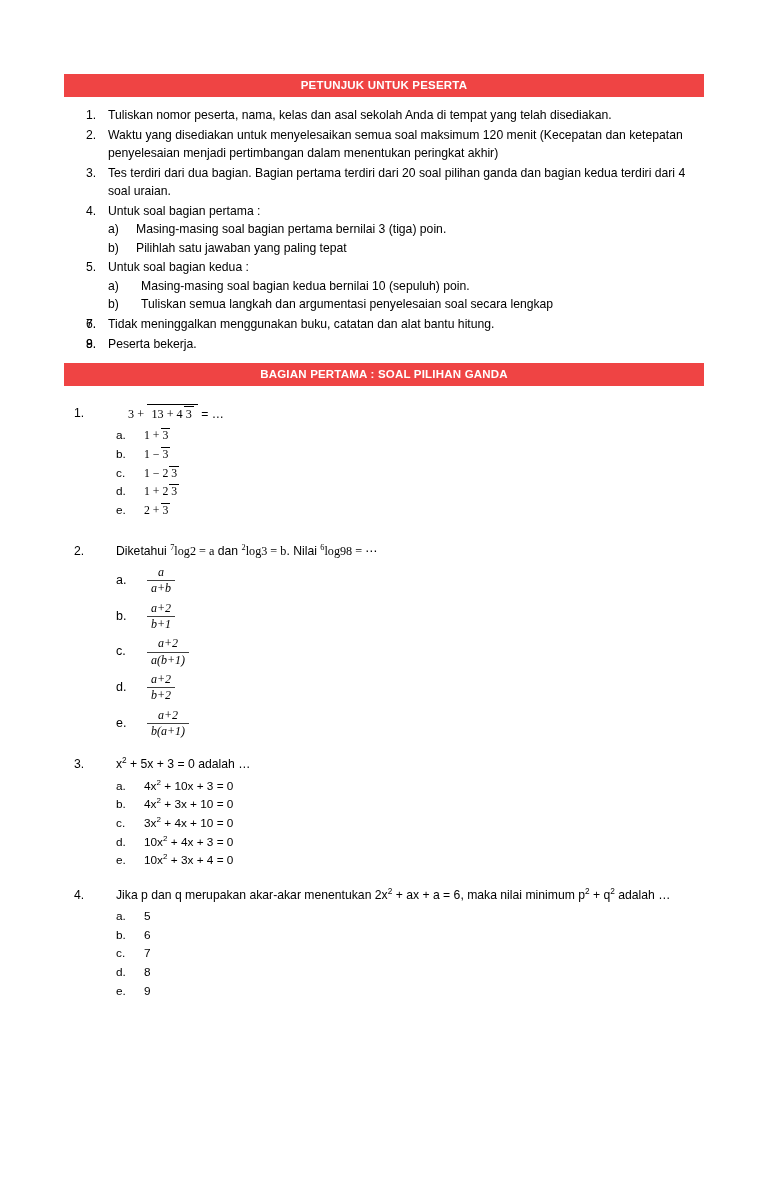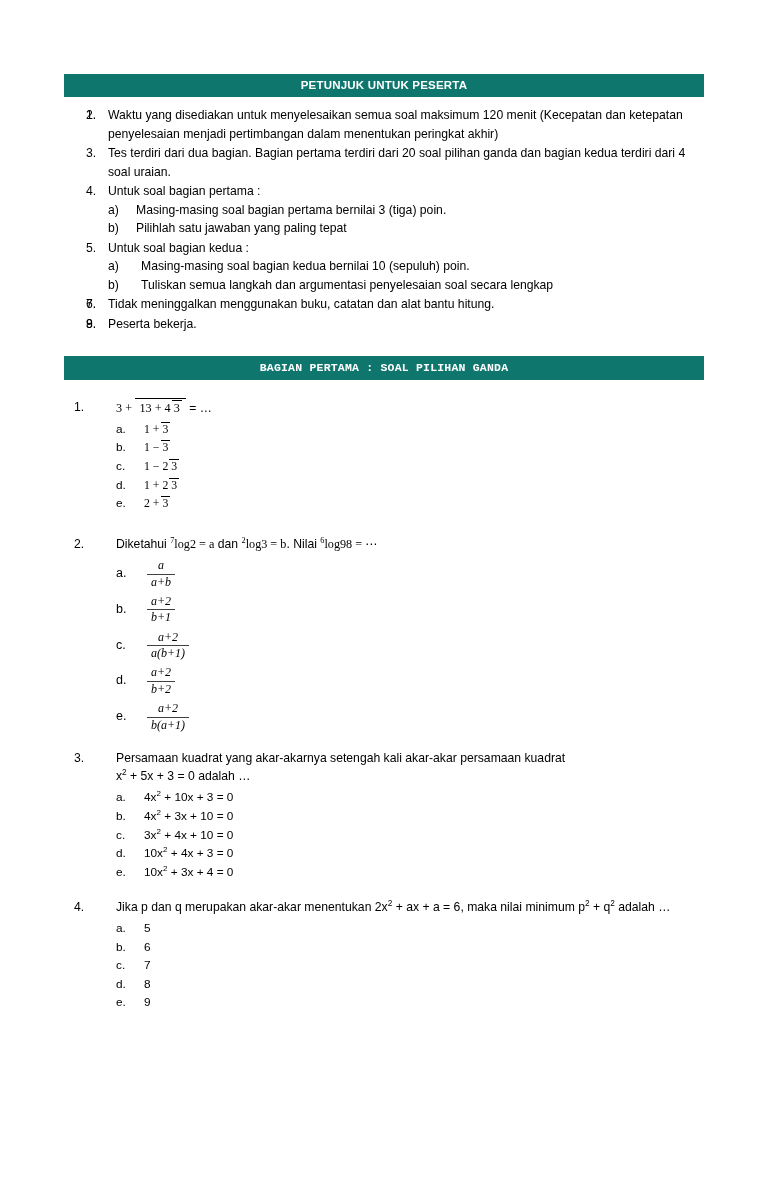--- a/index.html
+++ b/index.html
@@ -16,30 +16,30 @@
     overflow: hidden;
   }
   .page {
     position: relative;
     width: 768px;
     height: 1200px;
     box-sizing: border-box;
     padding: 0 64px;
   }
   .band {
-    background: #0f766e;
+    background: #ef4444;
     color: #ffffff;
     text-align: center;
     font-weight: bold;
     font-size: 11.5px;
     letter-spacing: 0.2px;
     padding: 5px 0 6px 0;
   }
   #petunjuk-band { margin-top: 74px; }
-  #bagian-band { margin-top: 22px; font-family: Liberation Mono, monospace; }
+  #bagian-band { margin-top: 10px; }
 
   ol.instructions {
     list-style: none;
     margin: 9px 0 0 0;
     padding: 0;
   }
   ol.instructions > li {
     font-size: 12.2px;
     line-height: 1.52;
     position: relative;
@@ -108,20 +108,21 @@
   }
   .bigrad {
     display: inline-block;
     border-top: 1px solid #000;
     padding: 1px 4px 0 4px;
     line-height: 1.2;
   }
   .q1line {
     margin-top: 2px;
     font-size: 12.2px;
+    margin-left: 12px;
   }
   sup, .sup {
     font-size: 0.68em;
     vertical-align: super;
     line-height: 0;
   }
   .serif { font-family: "Liberation Serif", serif; }
   .ital { font-family: "Liberation Serif", serif; }
 
   .frac {
@@ -150,20 +151,21 @@
 </head>
 <body>
 
 <div class="page">
 
   <div class="band" id="petunjuk-band">PETUNJUK UNTUK PESERTA</div>
 
   <ol class="instructions">
     <li>
       <span class="num">1.</span>
+      <span>Tuliskan nomor peserta, nama, kelas dan asal sekolah Anda di tempat yang telah disediakan.</span>
     </li>
     <li>
       <span class="num">2.</span>
       <span>Waktu yang disediakan untuk menyelesaikan semua soal maksimum 120 menit (Kecepatan dan ketepatan penyelesaian menjadi pertimbangan dalam menentukan peringkat akhir)</span>
     </li>
     <li>
       <span class="num">3.</span>
       <span>Tes terdiri dari dua bagian. Bagian pertama terdiri dari 20 soal pilihan ganda dan bagian kedua terdiri dari 4 soal uraian.</span>
     </li>
     <li>
@@ -288,21 +290,20 @@
         <span class="frac">
           <span class="top">a+2</span>
           <span class="bot">b(a+1)</span>
         </span>
       </li>
     </ul>
   </div>
 
   <div class="q" style="margin-top:16px">
     <span class="qnum">3.</span>
-    <div>Persamaan kuadrat yang akar-akarnya setengah kali akar-akar persamaan kuadrat</div>
     <div>
       <span>x</span><span class="sup">2</span><span> + 5x + 3 = 0 adalah …</span>
     </div>
     <ul class="opts">
       <li>
         <span class="ol">a.</span>
         <span>4x</span><span class="sup">2</span><span> + 10x + 3 = 0</span>
       </li>
       <li>
         <span class="ol">b.</span>

